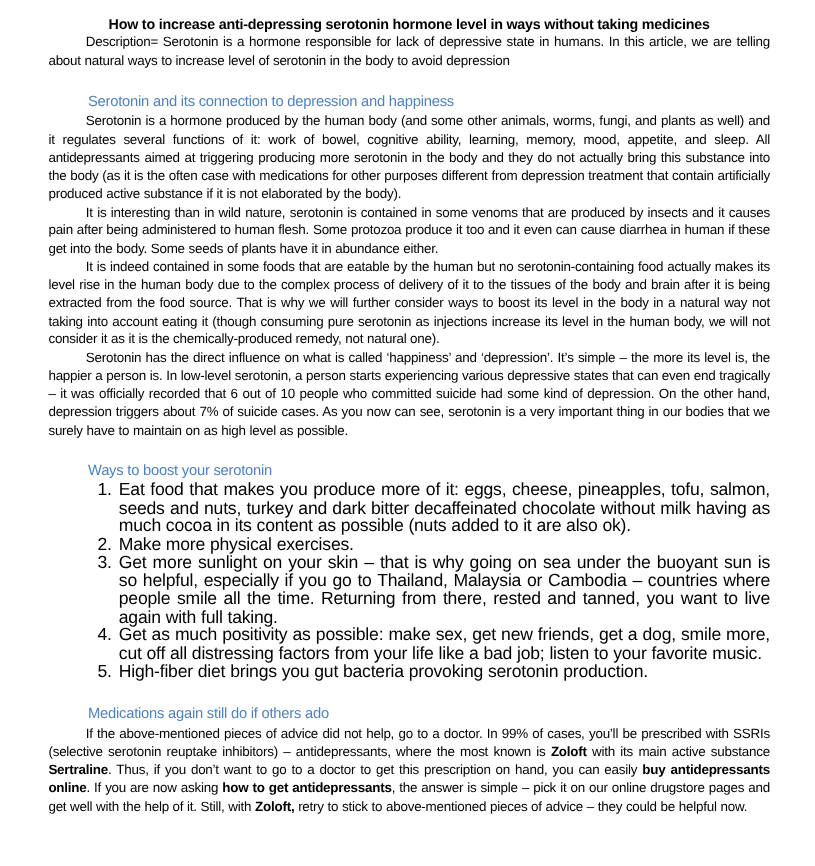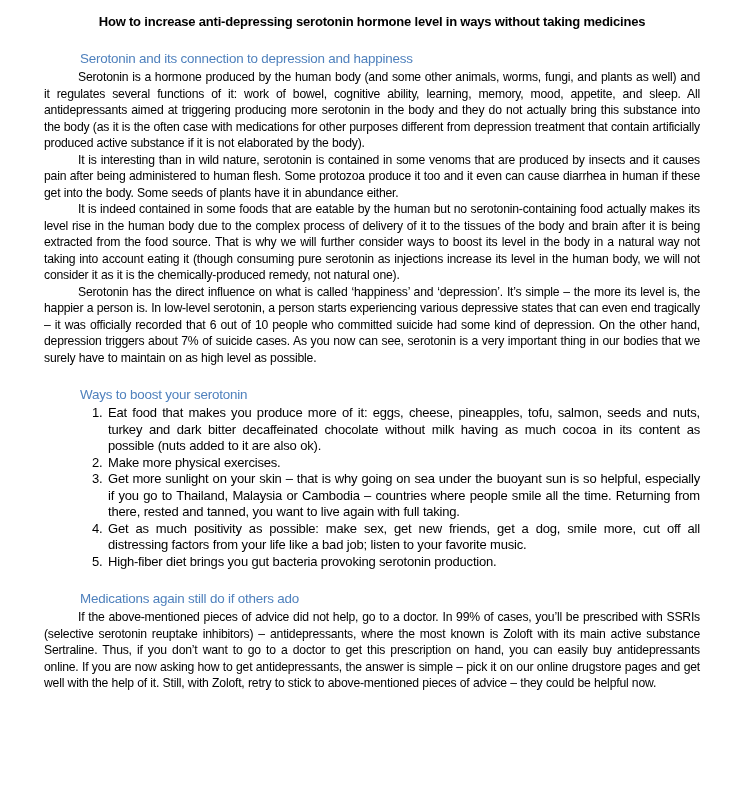--- a/index.html
+++ b/index.html
@@ -50,36 +50,37 @@
     line-height: 17px;
     letter-spacing: -0.2px;
     margin: 20px 0 2px 0;
     padding-left: 36px;
   }
   ol.advice {
     margin: 0;
     padding-left: 62px;
   }
   ol.advice li {
-    font-size: 13px;
+    font-size: 16px;
     line-height: 16.5px;
     letter-spacing: -0.2px;
     text-align: justify;
     padding-left: 2px;
     word-spacing: 0.2px;
   }
-  .bold { font-weight: 400; margin-top: 28px; }
+  .bold { font-weight: 700; margin-top: 28px; }
 </style>
 </head>
 <body>
 
 <div class="page">
 
   <h1 class="doc-title">How to increase anti-depressing serotonin hormone level in ways without taking medicines</h1>
 
+  <p class="para">Description= Serotonin is a hormone responsible for lack of depressive state in humans. In this article, we are telling about natural ways to increase level of serotonin in the body to avoid depression</p>
 
   <div>
     <h2 class="section-heading">Serotonin and its connection to depression and happiness</h2>
     <p class="para">Serotonin is a hormone produced by the human body (and some other animals, worms, fungi, and plants as well) and it regulates several functions of it: work of bowel, cognitive ability, learning, memory, mood, appetite, and sleep. All antidepressants aimed at triggering producing more serotonin in the body and they do not actually bring this substance into the body (as it is the often case with medications for other purposes different from depression treatment that contain artificially produced active substance if it is not elaborated by the body).</p>
     <p class="para">It is interesting than in wild nature, serotonin is contained in some venoms that are produced by insects and it causes pain after being administered to human flesh. Some protozoa produce it too and it even can cause diarrhea in human if these get into the body. Some seeds of plants have it in abundance either.</p>
     <p class="para">It is indeed contained in some foods that are eatable by the human but no serotonin-containing food actually makes its level rise in the human body due to the complex process of delivery of it to the tissues of the body and brain after it is being extracted from the food source. That is why we will further consider ways to boost its level in the body in a natural way not taking into account eating it (though consuming pure serotonin as injections increase its level in the human body, we will not consider it as it is the chemically-produced remedy, not natural one).</p>
     <p class="para">Serotonin has the direct influence on what is called ‘happiness’ and ‘depression’. It’s simple – the more its level is, the happier a person is. In low-level serotonin, a person starts experiencing various depressive states that can even end tragically – it was officially recorded that 6 out of 10 people who committed suicide had some kind of depression. On the other hand, depression triggers about 7% of suicide cases. As you now can see, serotonin is a very important thing in our bodies that we surely have to maintain on as high level as possible.</p>
   </div>
 
   <div>

